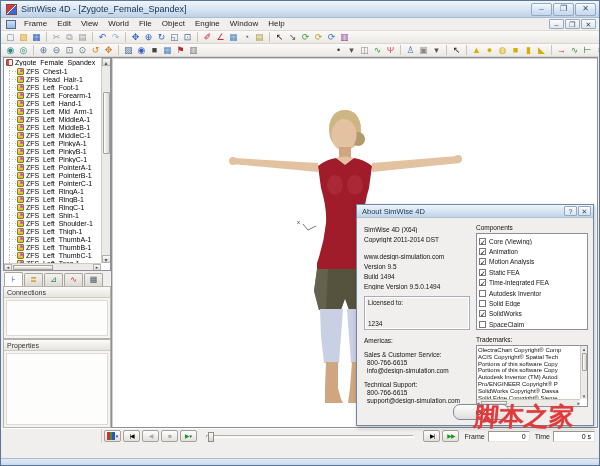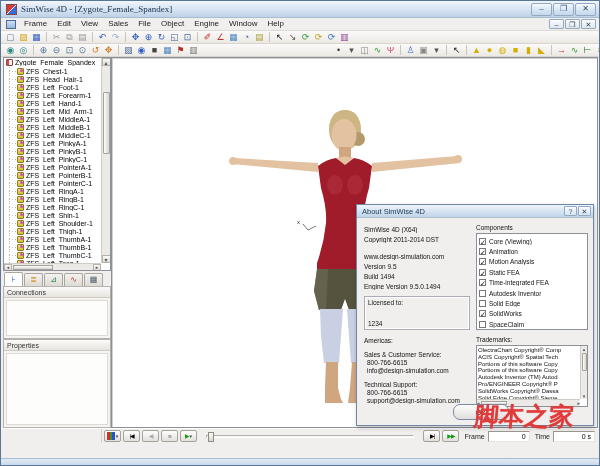--- a/index.html
+++ b/index.html
@@ -5,21 +5,21 @@
   html,body{margin:0;padding:0;background:#9aa8b8;}
   *{box-sizing:border-box;font-family:"Liberation Sans",sans-serif;}
   #win{position:relative;width:600px;height:466px;background:#f0efee;border:1px solid #5a7795;overflow:hidden;}
 
   
   #titlebar{position:absolute;left:0;top:0;right:0;height:17px;
     background:linear-gradient(#f0f6fc,var(--titlebar) 55%,#bed2e7);
     border-bottom:1px solid #a8bdd3;display:flex;align-items:center;padding:0 3px;}
   #appicon{width:11px;height:11px;margin:0 4px 0 2px;border:1px solid #7a4a4a;
     background:linear-gradient(135deg,#d43b3b 0 46%,#ffffff 46% 54%,#3b6bd4 54%);}
-  #titletext{font-size:9px;color:#17314e;white-space:nowrap;font-family:Liberation Serif, serif;}
+  #titletext{font-size:9px;color:#17314e;white-space:nowrap;}
   #winbtns{margin-left:auto;display:flex;}
   .wbtn{width:21px;height:13px;margin-left:1px;border:1px solid #93a9c2;border-radius:2px;
     background:linear-gradient(#f5f9fd,#dae7f4 50%,#c4d7eb);display:inline-flex;align-items:center;
     justify-content:center;font-size:8px;line-height:1;color:#324e6d;}
 
   
   #menubar{position:absolute;left:0;top:17px;right:0;height:13px;background:#f0efee;
     border-bottom:1px solid #dcdad6;display:flex;align-items:center;padding-left:2px;}
   #childicon{width:10px;height:9px;margin:0 3px;border:1px solid #4a6a9a;
     background:linear-gradient(#cfe0f2,#9cb9da);}
@@ -176,21 +176,21 @@
       <span class="wbtn">✕</span>
     </span>
   </div>
 
   <div id="menubar">
     <span id="childicon"></span>
     <span style="display:flex;">
       <span class="mi">Frame</span>
         <span class="mi">Edit</span>
         <span class="mi">View</span>
-        <span class="mi">Sales</span>
+        <span class="mi">World</span>
         <span class="mi">File</span>
         <span class="mi">Object</span>
         <span class="mi">Engine</span>
         <span class="mi">Window</span>
         <span class="mi">Help</span>
     </span>
     <span id="childbtns">
       <span class="cbtn">–</span>
       <span class="cbtn">❐</span>
       <span class="cbtn">✕</span>

